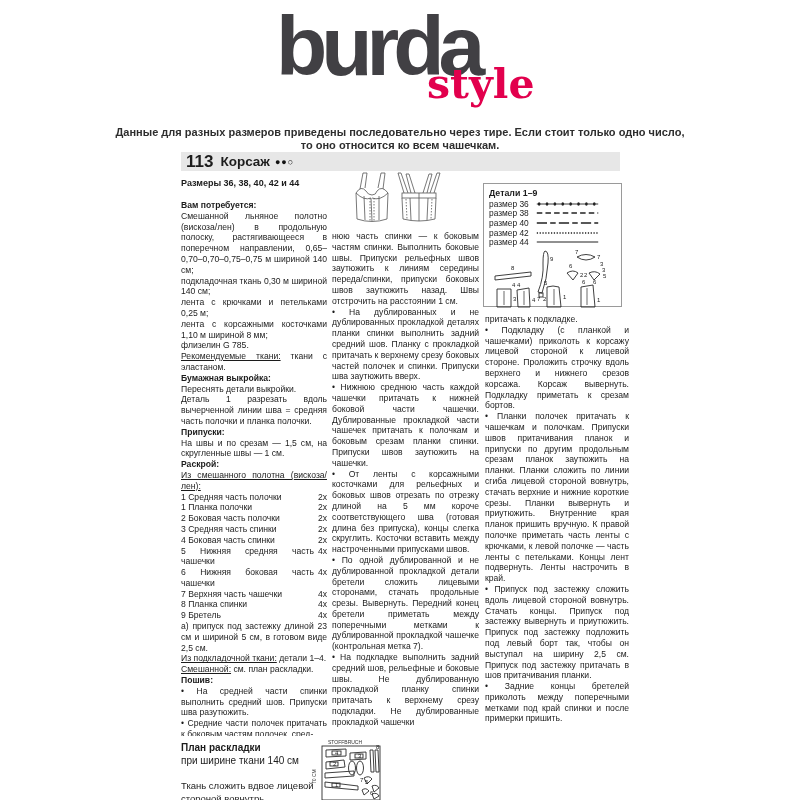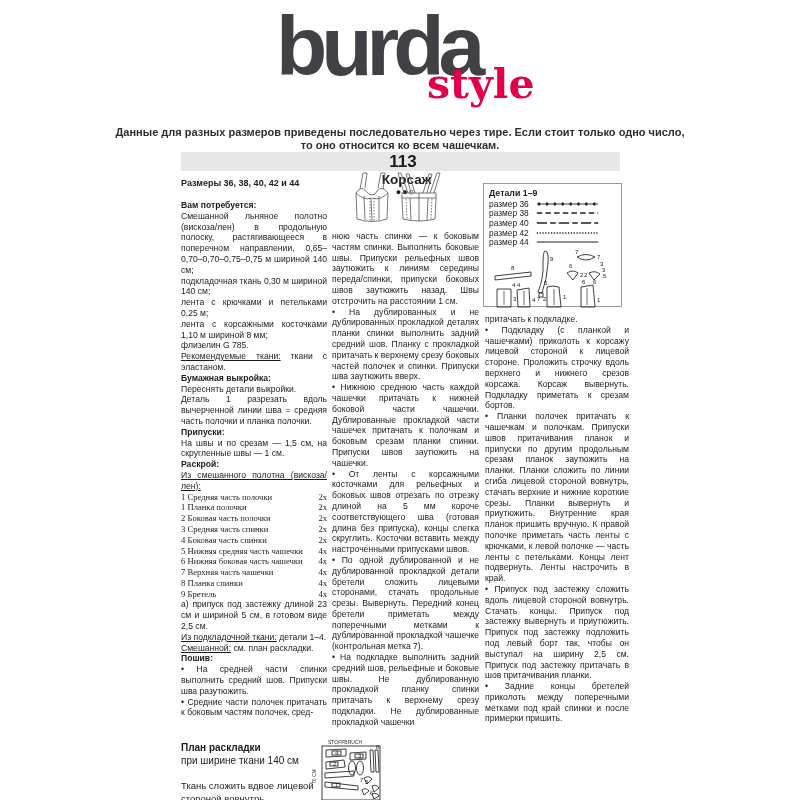--- a/index.html
+++ b/index.html
@@ -11,33 +11,33 @@
               font-weight:bold;letter-spacing:-6px;color:#414044;}
   .logo-style{position:absolute;left:427px;top:64px;font-family:"DejaVu Serif",serif;
               font-weight:bold;font-size:41px;line-height:1;color:#e2004d;}
 
   
   .intro{position:absolute;left:0;top:126px;width:800px;text-align:center;
          font-size:11px;line-height:13px;font-weight:bold;color:#2e2e2e;}
 
   
   .hbar{position:absolute;left:181px;top:152px;width:439px;height:19px;background:#e7e7e7;
-        display:flex;align-items:center;padding-left:5px;box-sizing:border-box;flex-direction:column;}
+        display:flex;align-items:center;padding-left:5px;box-sizing:border-box;}
   .hnum{font-size:17px;font-weight:bold;letter-spacing:0px;}
   .htitle{font-size:13.5px;font-weight:bold;margin-left:7px;}
   .hdots{font-size:9px;margin-left:5px;letter-spacing:1px;color:#111;}
 
   .sizesline{position:absolute;left:181px;top:178px;font-size:9px;font-weight:bold;}
 
   
   .col{position:absolute;font-size:8.6px;line-height:10.8px;text-align:justify;}
   .col p{margin:0;}
   .b{font-weight:bold;}
   .u{text-decoration:underline;}
-  .cutrow{display:flex;justify-content:space-between;font-family:Liberation Serif, serif;}
+  .cutrow{display:flex;justify-content:space-between;}
   .cutrow span:last-child{margin-left:4px;white-space:nowrap;}
 
   #col1{left:181px;top:200px;width:146px;height:536px;overflow:hidden;}
   #col2{left:332px;top:231px;width:147px;height:506px;overflow:hidden;}
   #col3{left:485px;top:314px;width:144px;height:424px;overflow:hidden;}
 
   
   .corset{position:absolute;left:348px;top:171px;}
 
   

